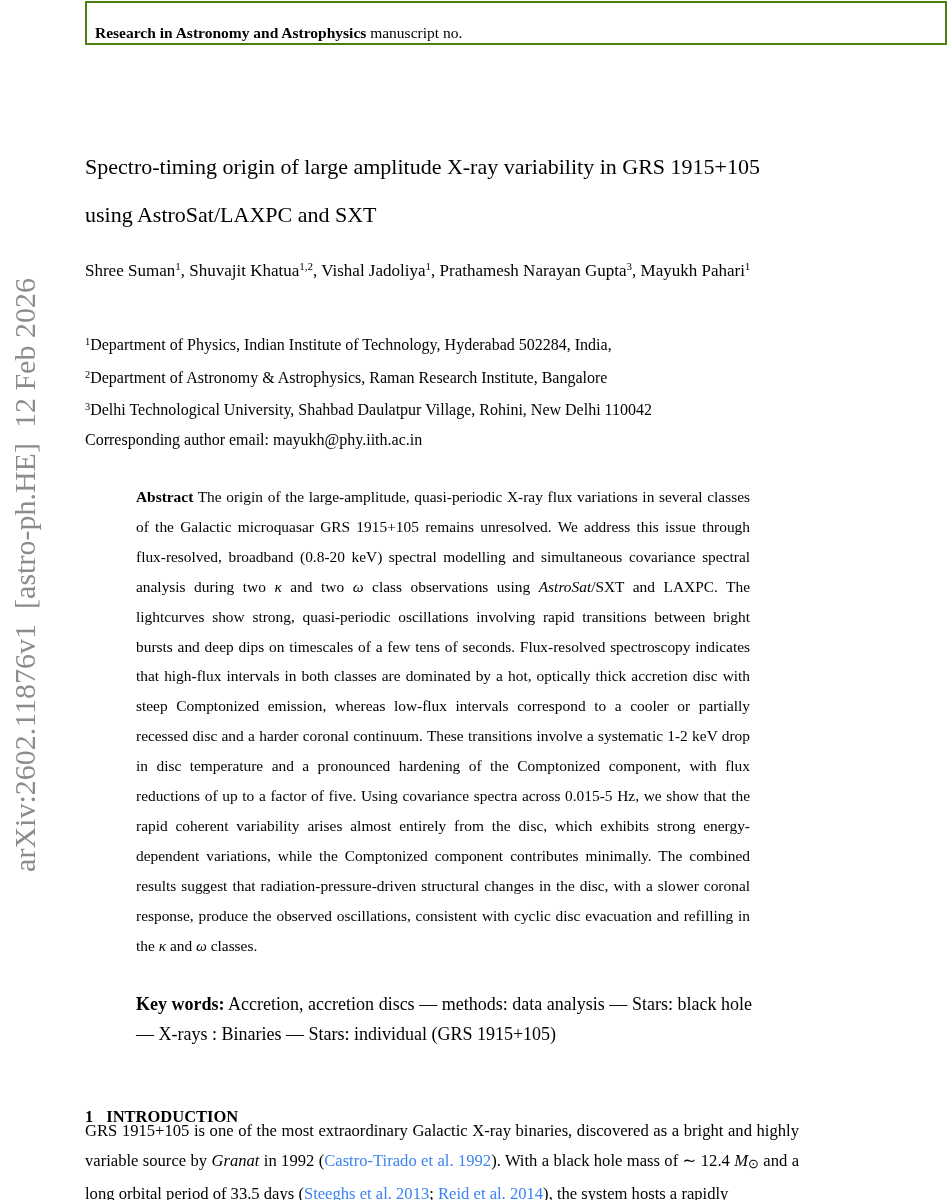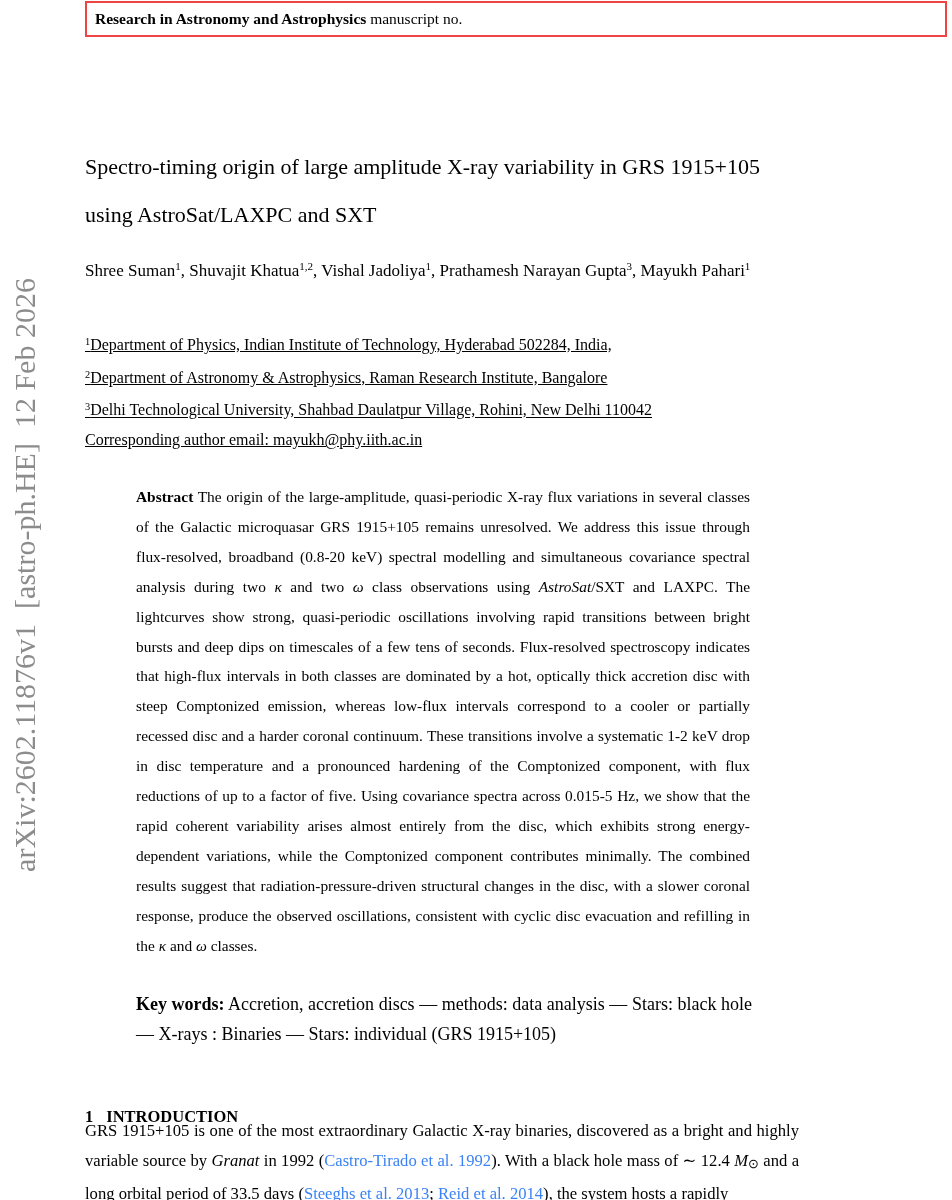--- a/index.html
+++ b/index.html
@@ -10,40 +10,40 @@
   
   .watermark{
     position:absolute;left:-325px;top:555px;width:700px;height:40px;
     line-height:40px;text-align:center;
     transform:rotate(-90deg);
     color:#8c8c8c;font-size:30px;white-space:pre;
   }
 
   
   .header-box{
-    position:absolute;left:85px;top:1px;width:862px;height:36px;
-    border:2px solid #ef4444;box-sizing:border-box;
-    padding:6px 8px;font-size:15.5px;line-height:20px;white-space:nowrap;overflow:hidden;
+    position:absolute;left:85px;top:1px;width:862px;height:42px;
+    border:2px solid #4d7c0f;box-sizing:border-box;
+    padding:20px 8px;font-size:15.5px;line-height:20px;white-space:nowrap;overflow:hidden;
   }
 
   .title{
     position:absolute;left:85px;top:143px;width:700px;
     font-weight:normal;font-size:22px;line-height:48px;
   }
 
   .authors{
     position:absolute;left:85px;top:250px;width:730px;
     font-size:17px;line-height:33px;
   }
 
   .affiliations{
     position:absolute;left:85px;top:327px;width:760px;
     font-size:16px;line-height:29.5px;
   }
-  .affil-row{white-space:nowrap;text-decoration:underline;}
+  .affil-row{white-space:nowrap;}
 
   .abstract{
     position:absolute;left:136px;top:482px;width:614px;
     font-size:15.4px;line-height:29.9px;text-align:justify;
   }
 
   .keywords{
     position:absolute;left:136px;top:989px;width:616px;
     font-size:18px;line-height:30px;text-align:justify;
   }

